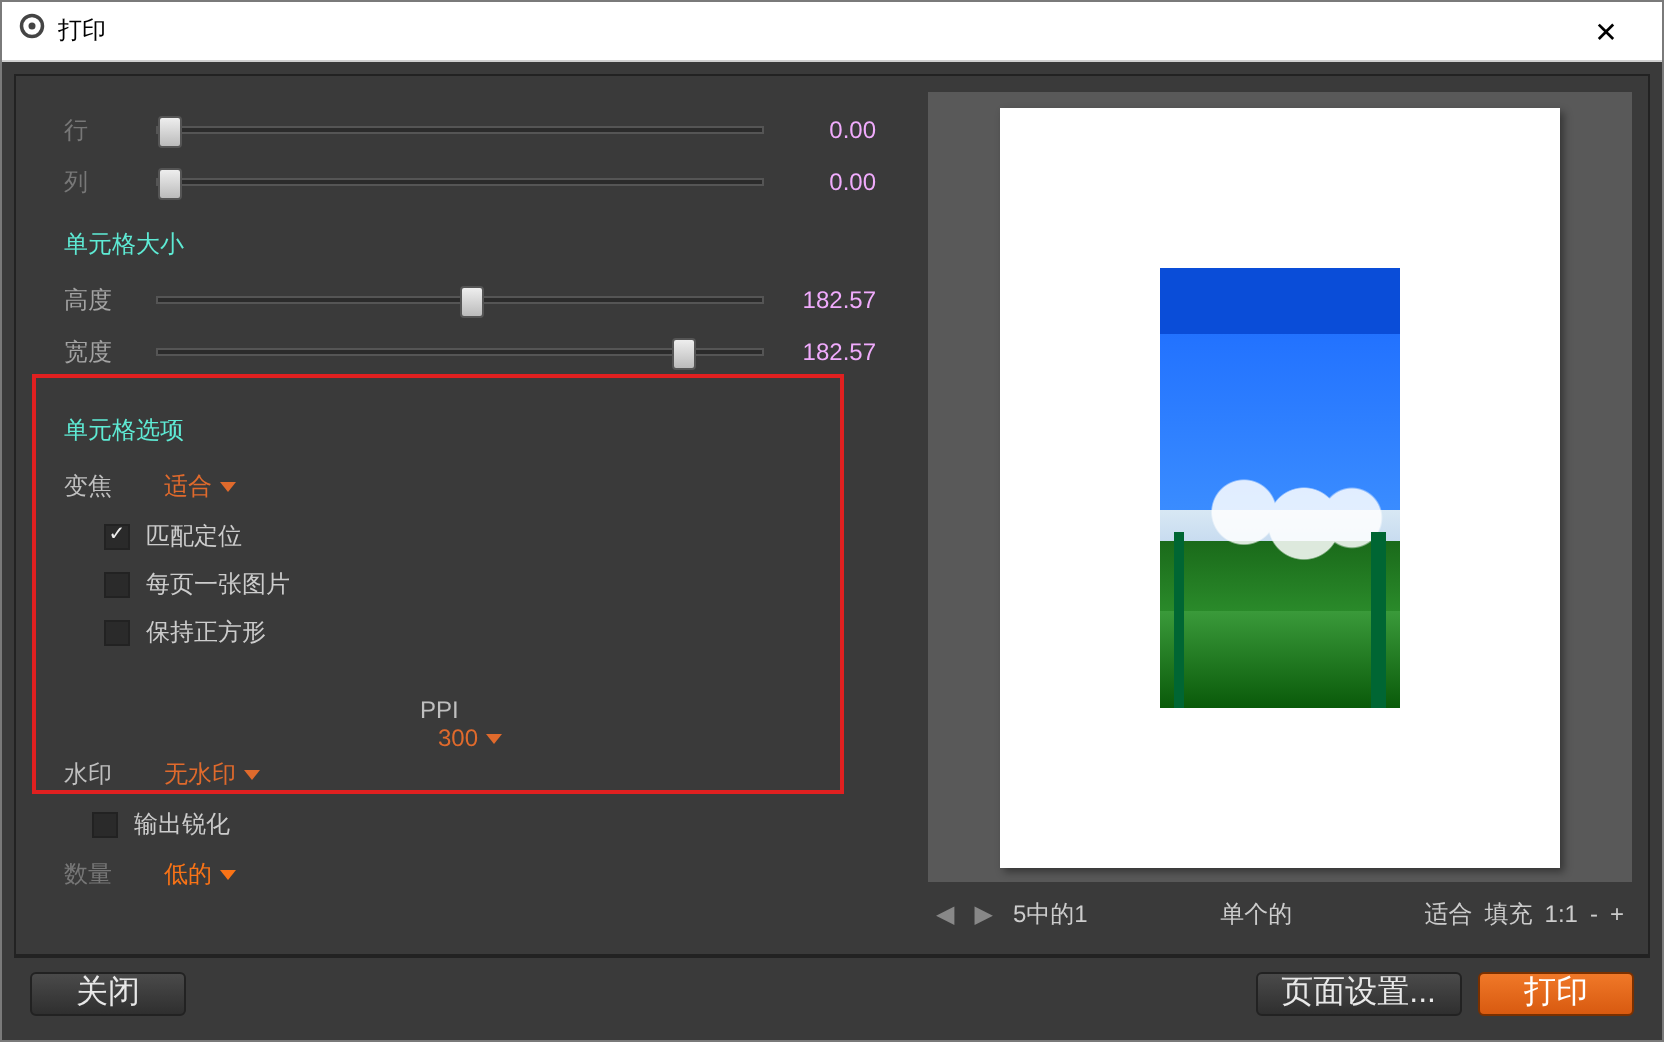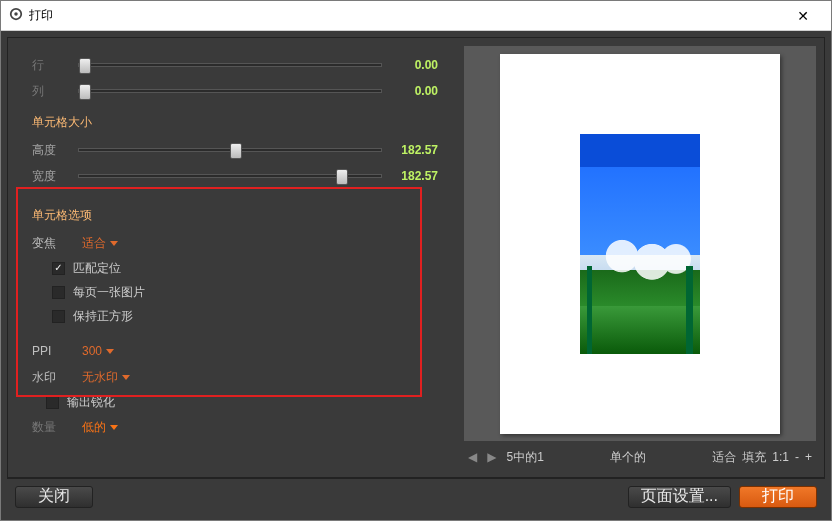--- a/index.html
+++ b/index.html
@@ -19,23 +19,23 @@
 
   .slider-row { display: flex; align-items: center; height: 26px; }
   .slider-label { width: 38px; color: #a3a3a3; }
   .slider-label.dim { color: #777; }
   .slider-track { flex: 1; height: 4px; background: #2b2b2b; border: 1px solid #555; position: relative; margin: 0 8px; }
   .slider-thumb {
     position: absolute; top: -6px; width: 12px; height: 16px;
     background: linear-gradient(#eee,#bbb); border: 1px solid #555; border-radius: 2px;
     transform: translateX(-50%);
   }
-  .slider-val { width: 48px; text-align: right; color: #bef264; font-weight: bold; }
-
-  .section-title { margin: 10px 0 6px; color: #fdba74; }
+  .slider-val { width: 48px; text-align: right; color: #f0abfc; }
+
+  .section-title { margin: 10px 0 6px; color: #5eead4; }
 
   .highlight-box {
     position: absolute; border: 2px solid #e02020;
     pointer-events: none;
   }
 
   .opt-row { display: flex; align-items: center; height: 26px; }
   .opt-label { width: 50px; color: #bfbfbf; }
   .opt-label.dim { color: #777; }
   .dropdown-val { color: #e06a2c; display: inline-flex; align-items: center; gap: 4px; cursor: default; }
@@ -162,21 +162,21 @@
           </div>
           <div class="check-row">
             <span class="chk"></span>
             <span>每页一张图片</span>
           </div>
           <div class="check-row">
             <span class="chk"></span>
             <span>保持正方形</span>
           </div>
 
-          <div class="opt-row" style="margin-top:10px;">
+          <div class="opt-row" style="margin-top:20px;flex-direction:column;">
             <span class="opt-label">PPI</span>
             <span class="dropdown-val">
               <span>300</span>
               <span class="tri-down"></span>
             </span>
           </div>
 
           <div class="opt-row">
             <span class="opt-label">水印</span>
             <span class="dropdown-val">

